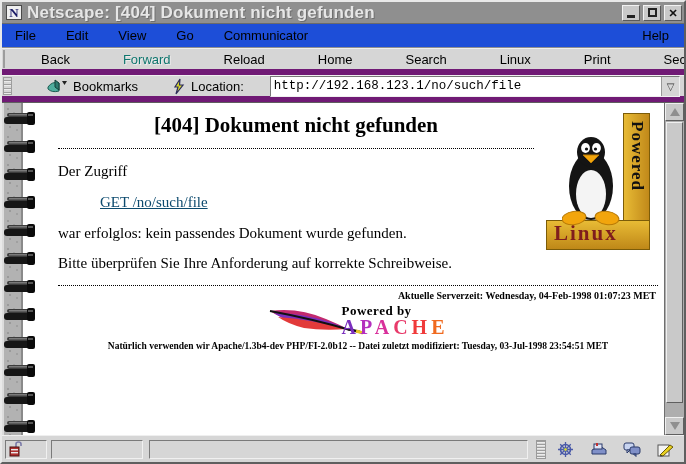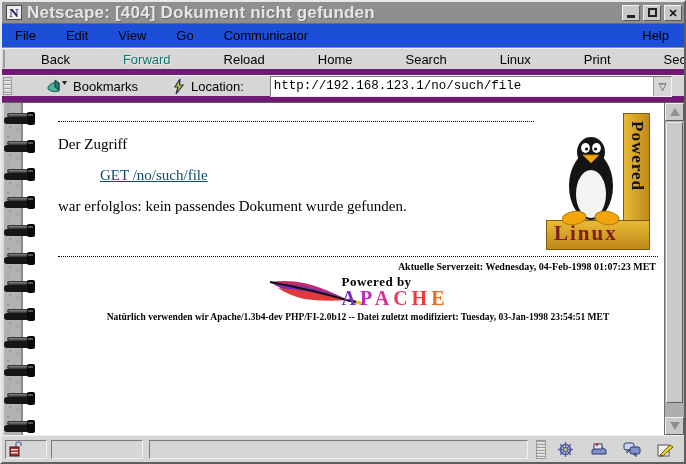--- a/index.html
+++ b/index.html
@@ -67,21 +67,21 @@
     border-top:1px solid #5a5a5a; border-left:1px solid #5a5a5a;
     border-bottom:1px solid #f0f0f0; border-right:1px solid #f0f0f0;
     position: relative;
   }
   .throbber i { position:absolute; width:2px; height:2px; background:#cfd8ff; border-radius:50%; }
 
   .bm-chip { display:flex; align-items:center; padding: 2px 4px; margin-right: 4px; }
   .bm-label, .loc-label { font-size: 13px; margin-left: 5px; white-space: nowrap; }
   .loc-chip { display:flex; align-items:center; margin-right: 0; }
   .url-wrap {
-    flex: 1; height: 21px; display:flex; align-items:stretch; margin-right: 12px;
+    flex: 1; height: 21px; display:flex; align-items:stretch; margin-right: 4px;
     border-top:1px solid #777; border-left:1px solid #777;
     border-bottom:1px solid #f0f0f0; border-right:1px solid #f0f0f0;
     background:#fff;
   }
   .url-input {
     flex: 1; border: none; outline: none; background: #fff;
     font-family: "Liberation Mono", monospace; font-size: 12.5px; padding: 1px 3px; color:#000;
   }
   .url-drop {
     width: 18px; background:#d6d6d6; display:flex; align-items:center; justify-content:center;
@@ -283,29 +283,31 @@
           <ellipse cx="23.5" cy="14" rx="4.4" ry="5" fill="#fff"></ellipse>
           <ellipse cx="34.5" cy="14" rx="4.4" ry="5" fill="#fff"></ellipse>
           <circle cx="24.5" cy="15" r="1.6" fill="#111"></circle>
           <circle cx="33.5" cy="15" r="1.6" fill="#111"></circle>
           <path d="M21 21 L37 21 L29 29 Z" fill="#f2a50c" stroke="#b87a06" stroke-width="1"></path>
           <ellipse cx="12" cy="84" rx="12" ry="6.5" fill="#f2a50c" stroke="#b87a06" stroke-width="1" transform="rotate(-8 12 84)"></ellipse>
           <ellipse cx="45" cy="84" rx="12" ry="6.5" fill="#f2a50c" stroke="#b87a06" stroke-width="1" transform="rotate(8 45 84)"></ellipse>
         </svg>
       </div>
 
+      <h1 class="err">[404] Dokument nicht gefunden</h1>
 
       <div class="dotted-hr"></div>
 
       <p class="para">Der Zugriff</p>
 
       <p class="req"><a class="plink" href="#">GET /no/such/file</a></p>
 
       <p class="para">war erfolglos: kein passendes Dokument wurde gefunden.</p>
 
+      <p class="para">Bitte überprüfen Sie Ihre Anforderung auf korrekte Schreibweise.</p>
 
 
       <div class="dotted-hr" style="clear:both; margin-bottom:4px;"></div>
 
       <div class="server-time">Aktuelle Serverzeit: Wednesday, 04-Feb-1998 01:07:23 MET</div>
 
       <div class="apache-block">
         <span class="apache-inner">
           <svg width="96" height="30" viewBox="0 0 96 30">
             <path d="M2 6 Q30 2 58 14 Q70 19 80 24 Q50 22 30 18 Q12 13 2 6 Z" fill="#c22a6e"></path>
@@ -315,21 +317,21 @@
             <path d="M80 24 L92 27" stroke="#111" stroke-width="2.5" fill="none"></path>
             <path d="M88 26 L95 28" stroke="#e8c722" stroke-width="3" fill="none"></path>
           </svg>
           <span class="apache-text">
             <span class="powered-by">Powered by</span>
             <span class="apache-name"><span class="apache-letter" style="color: rgb(123, 47, 190);">A</span><span class="apache-letter" style="color: rgb(180, 47, 190);">P</span><span class="apache-letter" style="color: rgb(216, 48, 155);">A</span><span class="apache-letter" style="color: rgb(232, 58, 106);">C</span><span class="apache-letter" style="color: rgb(240, 58, 58);">H</span><span class="apache-letter" style="color: rgb(240, 106, 31);">E</span></span>
           </span>
         </span>
       </div>
 
-      <div class="server-info">Natürlich verwenden wir Apache/1.3b4-dev PHP/FI-2.0b12 -- Datei zuletzt modifiziert: Tuesday, 03-Jan-1998 23:54:51 MET</div>
+      <div class="server-info">Natürlich verwenden wir Apache/1.3b4-dev PHP/FI-2.0b12 -- Datei zuletzt modifiziert: Tuesday, 03-Jul-1998 23:54:51 MET</div>
 
 
     </div>
 
     <div class="vscroll">
       <div class="sb-btn">
           <span class="tri-up"></span>
         </div>
       <div class="sb-thumb"></div>
       <div class="sb-btn">

